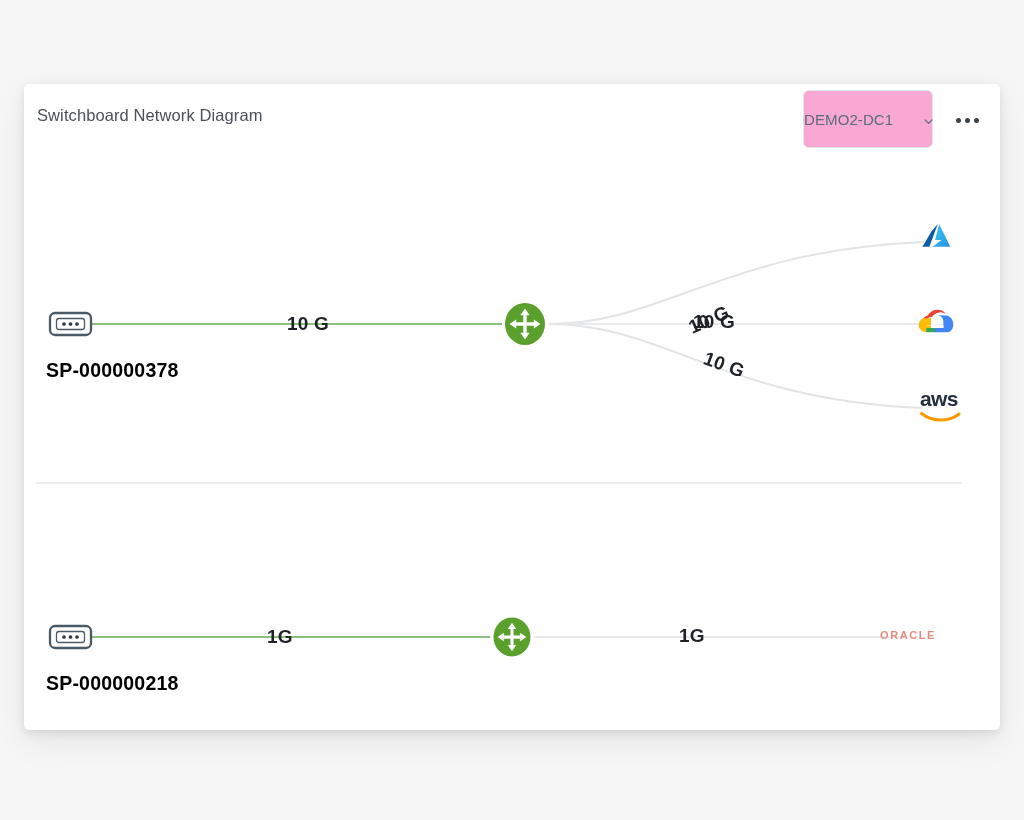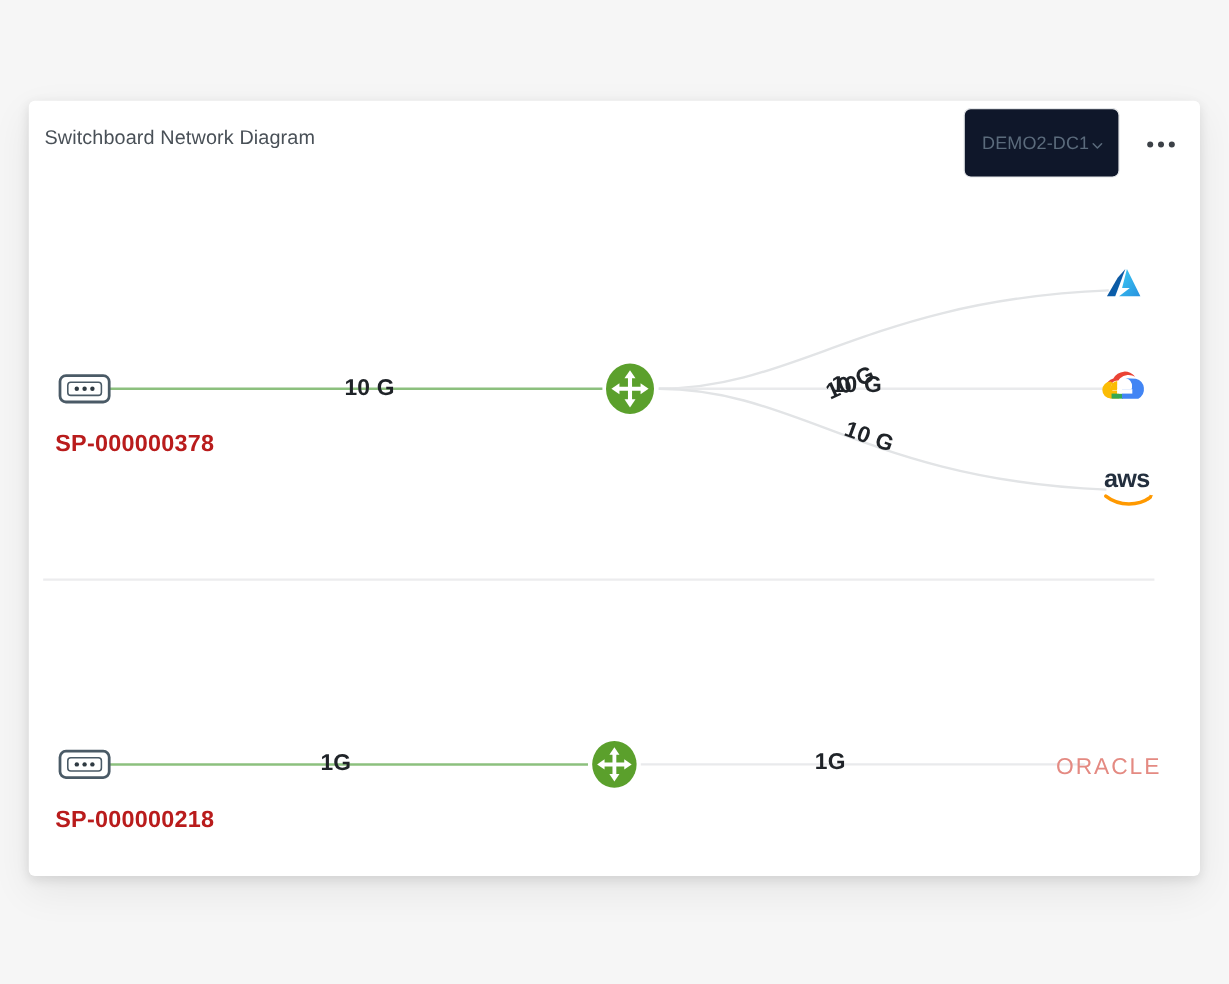--- a/index.html
+++ b/index.html
@@ -51,26 +51,26 @@
     letter-spacing: 0.1px;
     white-space: nowrap;
   }
 
   .dc-select {
     position: absolute;
     left: 779px;
     top: 6px;
     width: 130px;
     height: 58px;
-    background: #0f172a;
+    background: #f9a8d4;
     border: 1px solid #e3e5e8;
     border-radius: 6px;
     display: flex;
     align-items: center;
-    justify-content: center;
+    justify-content: space-between;
     cursor: pointer;
   }
   .dc-select-label {
     font-size: 15px;
     color: #5b6b7c;
     letter-spacing: 0.1px;
     white-space: nowrap;
   }
   .chev {
     margin-left: 1px;
@@ -124,29 +124,29 @@
     font-weight: 700;
     color: #1f2328;
     letter-spacing: 0.2px;
     white-space: nowrap;
     transform-origin: center center;
   }
   .node-name {
     position: absolute;
     font-size: 19.5px;
     font-weight: 700;
-    color: #b91c1c;
+    color: #000000;
     letter-spacing: 0.2px;
     white-space: nowrap;
   }
 
   .oracle-mark {
     position: absolute;
-    font-size: 19px;
-    font-weight: 400;
+    font-size: 11px;
+    font-weight: 700;
     letter-spacing: 1.6px;
     color: #e48a82;
     white-space: nowrap;
   }
 </style>
 </head>
 <body style="background: rgb(246, 246, 246);">
 
 <div id="app">
 

